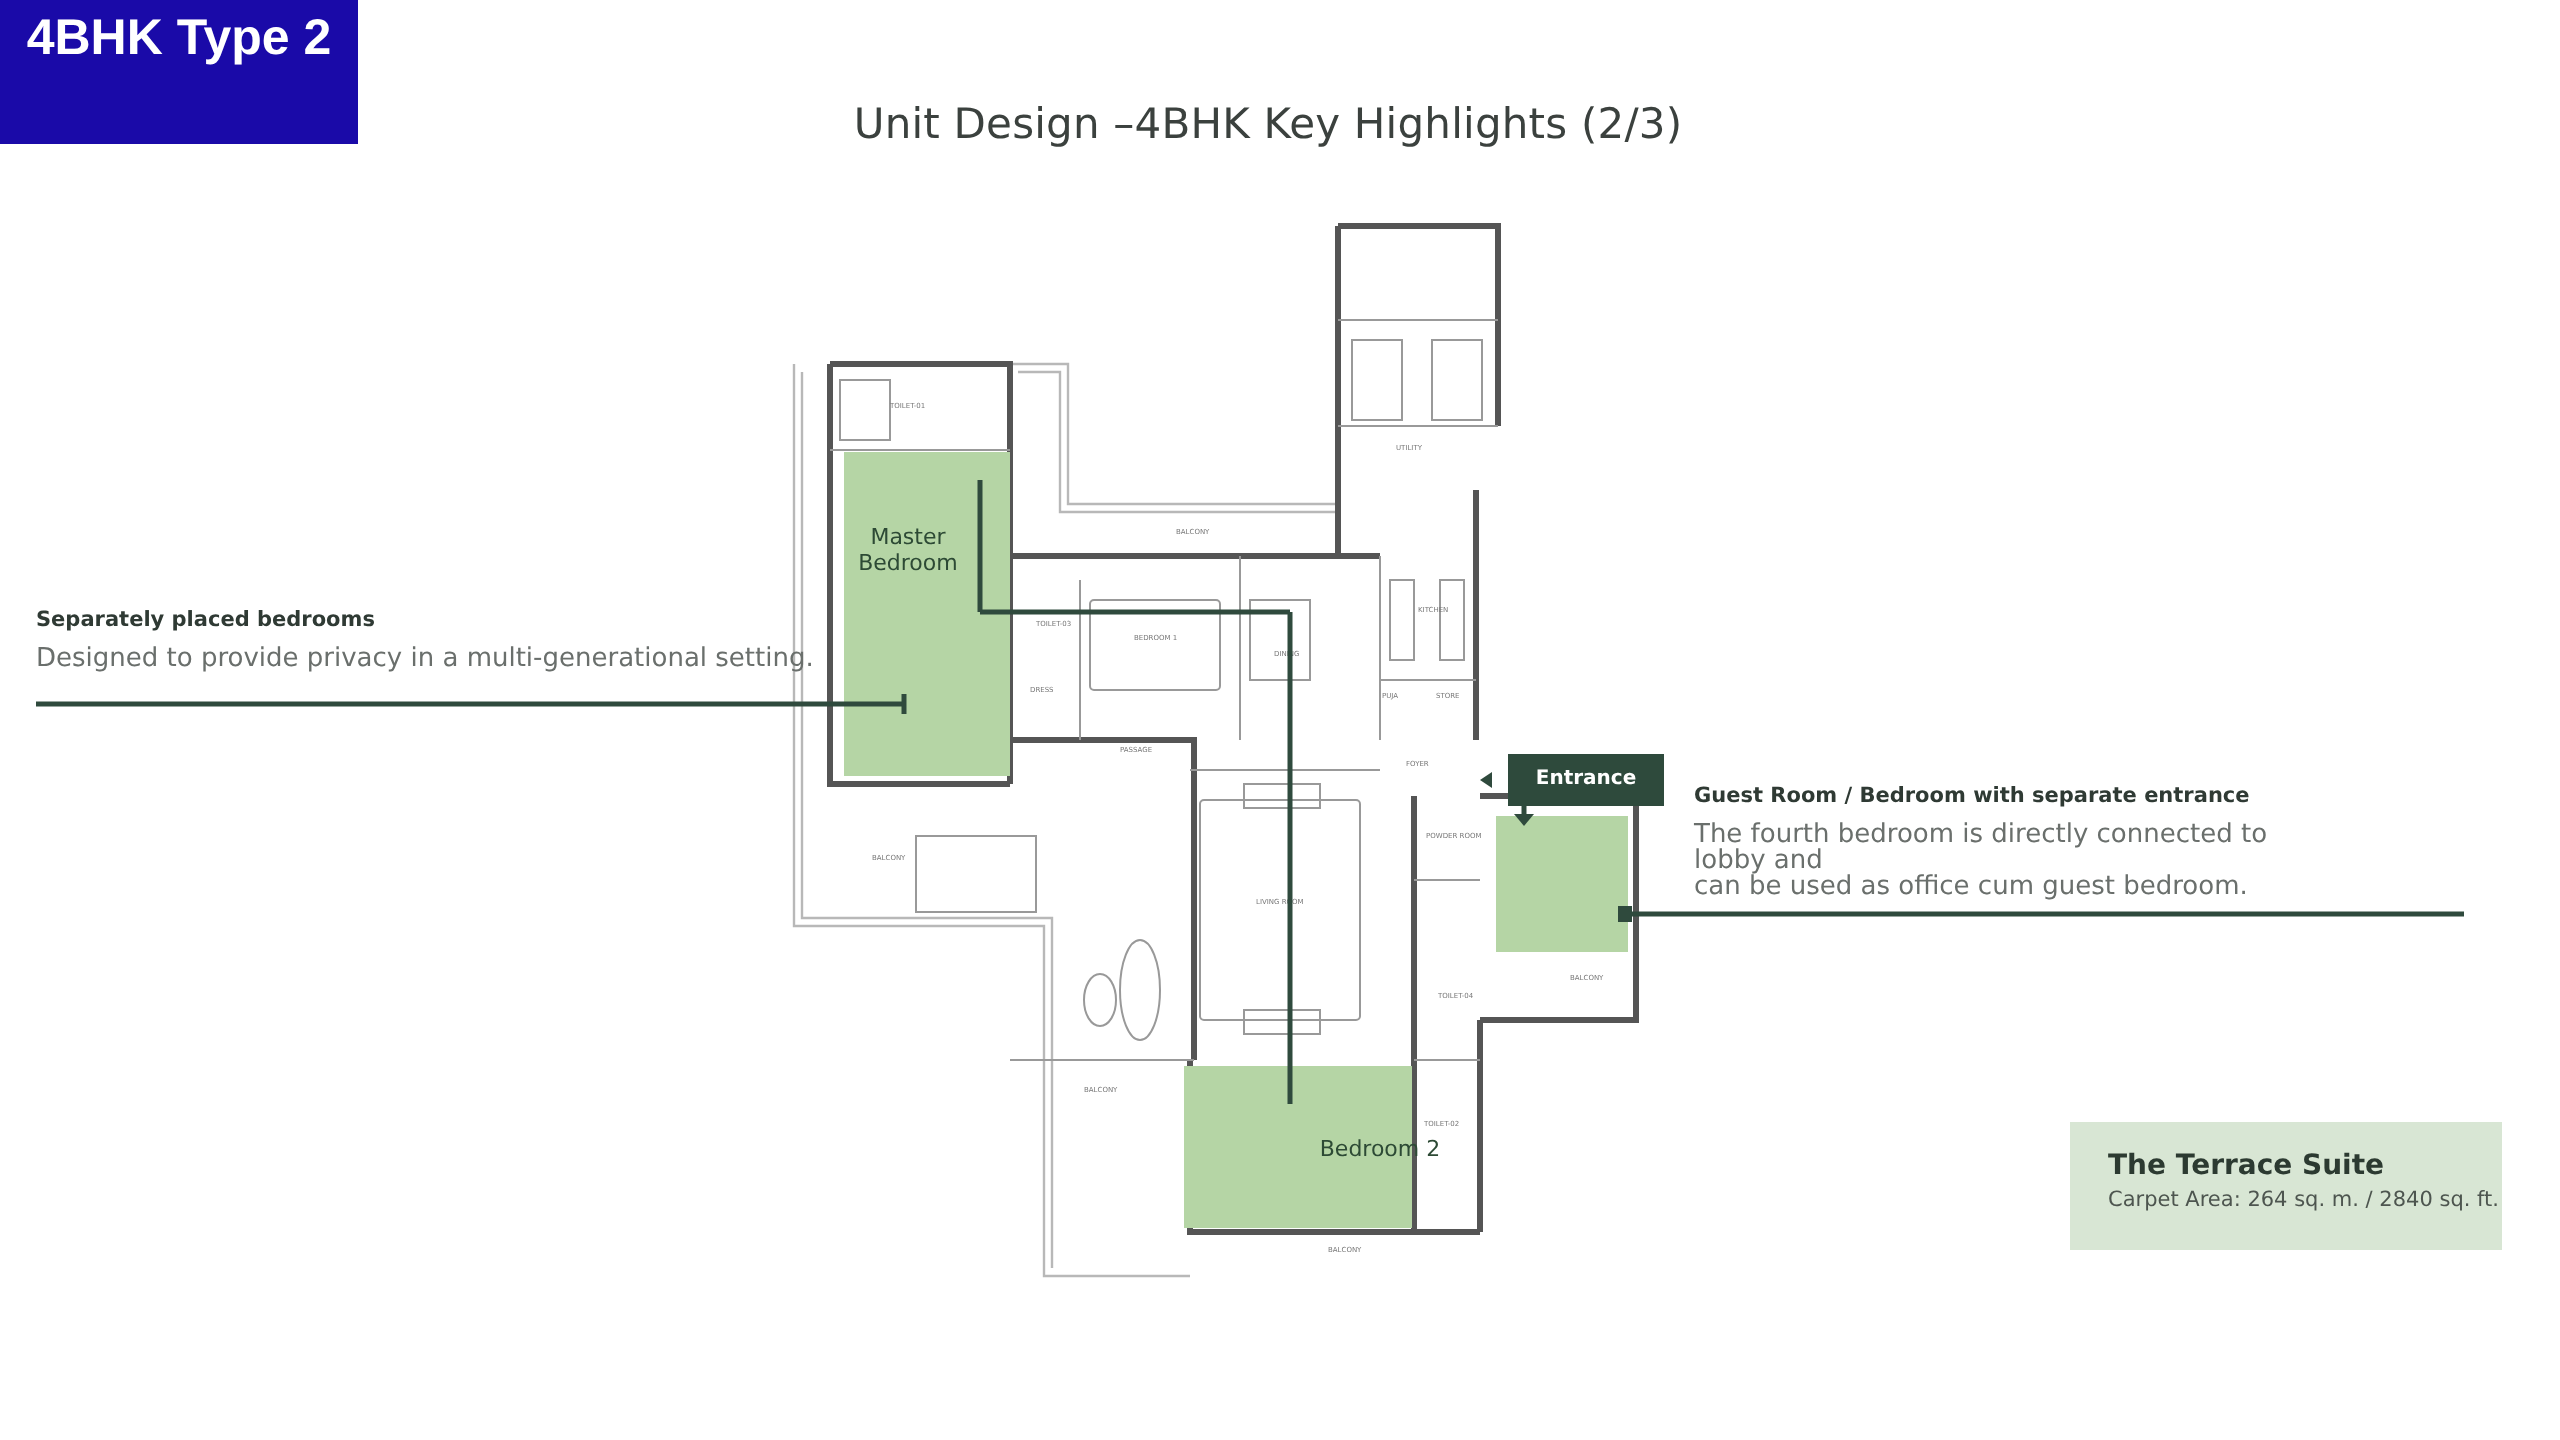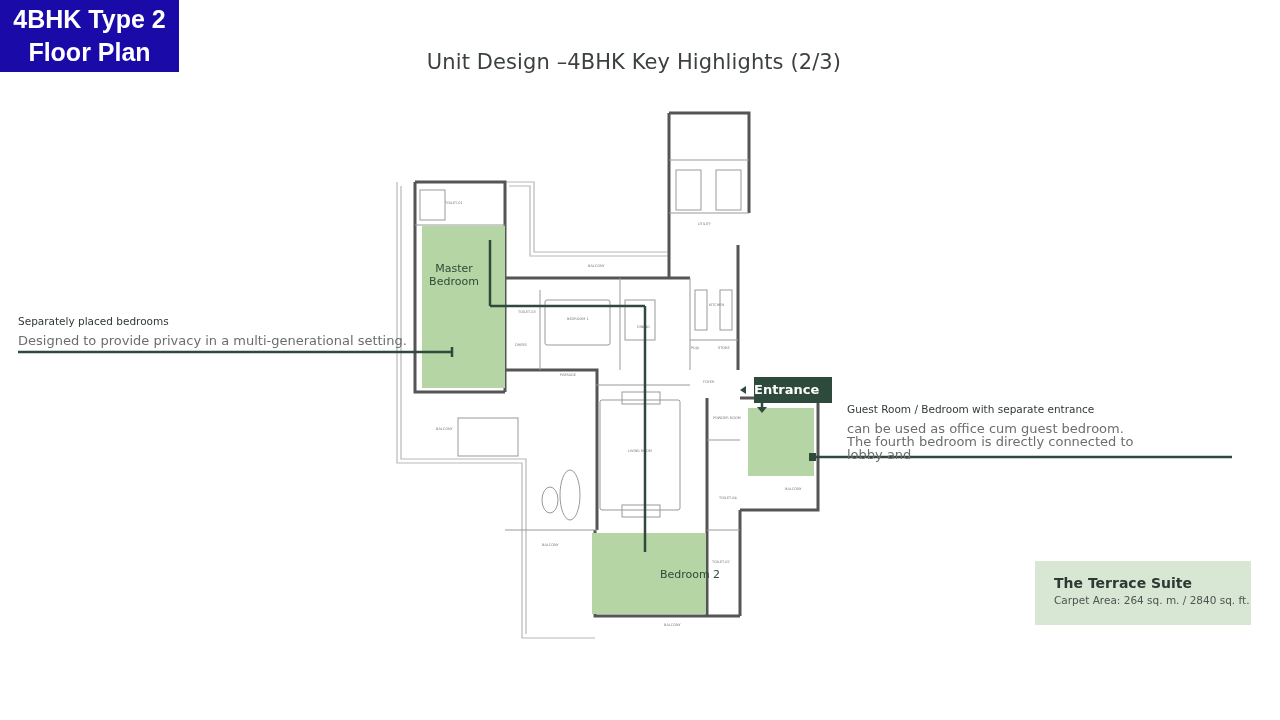--- a/index.html
+++ b/index.html
@@ -4,37 +4,36 @@
 <style>
   html, body { margin:0; padding:0; }
   body { width:1280px; height:720px; background:#ffffff; position:relative; overflow:hidden;
          font-family:"DejaVu Sans", sans-serif; color:#3a3f3c; }
   .badge { position:absolute; left:0; top:0; width:179px; height:72px; background:#1a0aa8;
            color:#ffffff; text-align:center; font-family:"Liberation Sans", sans-serif; font-weight:bold;
            font-size:25px; line-height:33px; padding-top:3px; box-sizing:border-box; }
   .title { position:absolute; left:0; width:1268px; top:50px; text-align:center; font-size:21px;
            color:#3b413e; font-family:"DejaVu Sans", sans-serif; letter-spacing:0.1px; }
   .callout { position:absolute; }
-  .callout .head { font-size:10.5px; font-weight:normal; color:#2f3a34;margin-top:11px; }
+  .callout .head { font-size:10.5px; font-weight:bold; color:#2f3a34; }
   .callout .body { font-size:13px; color:#6a6f6c; line-height:13px; margin-top:7px; }
   .plan { position:absolute; left:0; top:0; width:1280px; height:720px; }
   .entrance { position:absolute; left:754px; top:377px; width:78px; height:26px; background:#2e4a3c;
-              color:#ffffff; font-size:13px; font-weight:bold; text-align:left; line-height:26px; }
+              color:#ffffff; font-size:10px; font-weight:bold; text-align:center; line-height:26px; }
   .suite { position:absolute; left:1035px; top:561px; width:216px; height:64px; background:#d8e6d4; }
   .suite .name { position:absolute; left:19px; top:14px; font-size:14px; font-weight:bold; color:#2c3a31; }
   .suite .area { position:absolute; left:19px; top:33px; font-size:10.5px; color:#4d554f;text-align:center; }
   .room-label { position:absolute; font-size:11px; font-weight:normal; color:#2d4a35; text-align:center; line-height:13px; }
   .tiny { font-size:3.5px; fill:#777; font-family:"DejaVu Sans", sans-serif; }
 </style>
 </head>
 <body>
 
 <div class="badge">
   <div>4BHK Type 2</div>
-  <div>Floor Plan</div>
 </div>
 
 <div class="title">Unit Design –4BHK Key Highlights (2/3)</div>
 
 <svg class="plan" viewBox="0 0 1280 720" xmlns="http://www.w3.org/2000/svg">
   <g fill="none" stroke="#b8b8b8" stroke-width="1.2">
 
     <polyline points="397,182 397,463 522,463 522,638 595,638"></polyline>
     <polyline points="401,186 401,459 526,459 526,634"></polyline>
     <polyline points="505,182 534,182 534,252 668,252"></polyline>
@@ -132,21 +131,21 @@
 <div class="entrance">Entrance</div>
 
 <div class="callout" style="left:18px; top:304px; width:400px;">
   <div class="head">Separately placed bedrooms</div>
   <div class="body">Designed to provide privacy in a multi-generational setting.</div>
 </div>
 
 <div class="callout" style="left:847px; top:392px; width:320px;">
   <div class="head">Guest Room / Bedroom with separate entrance</div>
   <div class="body">
+    <div>The fourth bedroom is directly connected to lobby and</div>
     <div>can be used as office cum guest bedroom.</div>
-    <div>The fourth bedroom is directly connected to lobby and</div>
   </div>
 </div>
 
 <div class="suite">
   <div class="name">The Terrace Suite</div>
   <div class="area">Carpet Area: 264 sq. m. / 2840 sq. ft.</div>
 </div>
 
 </body></html>

